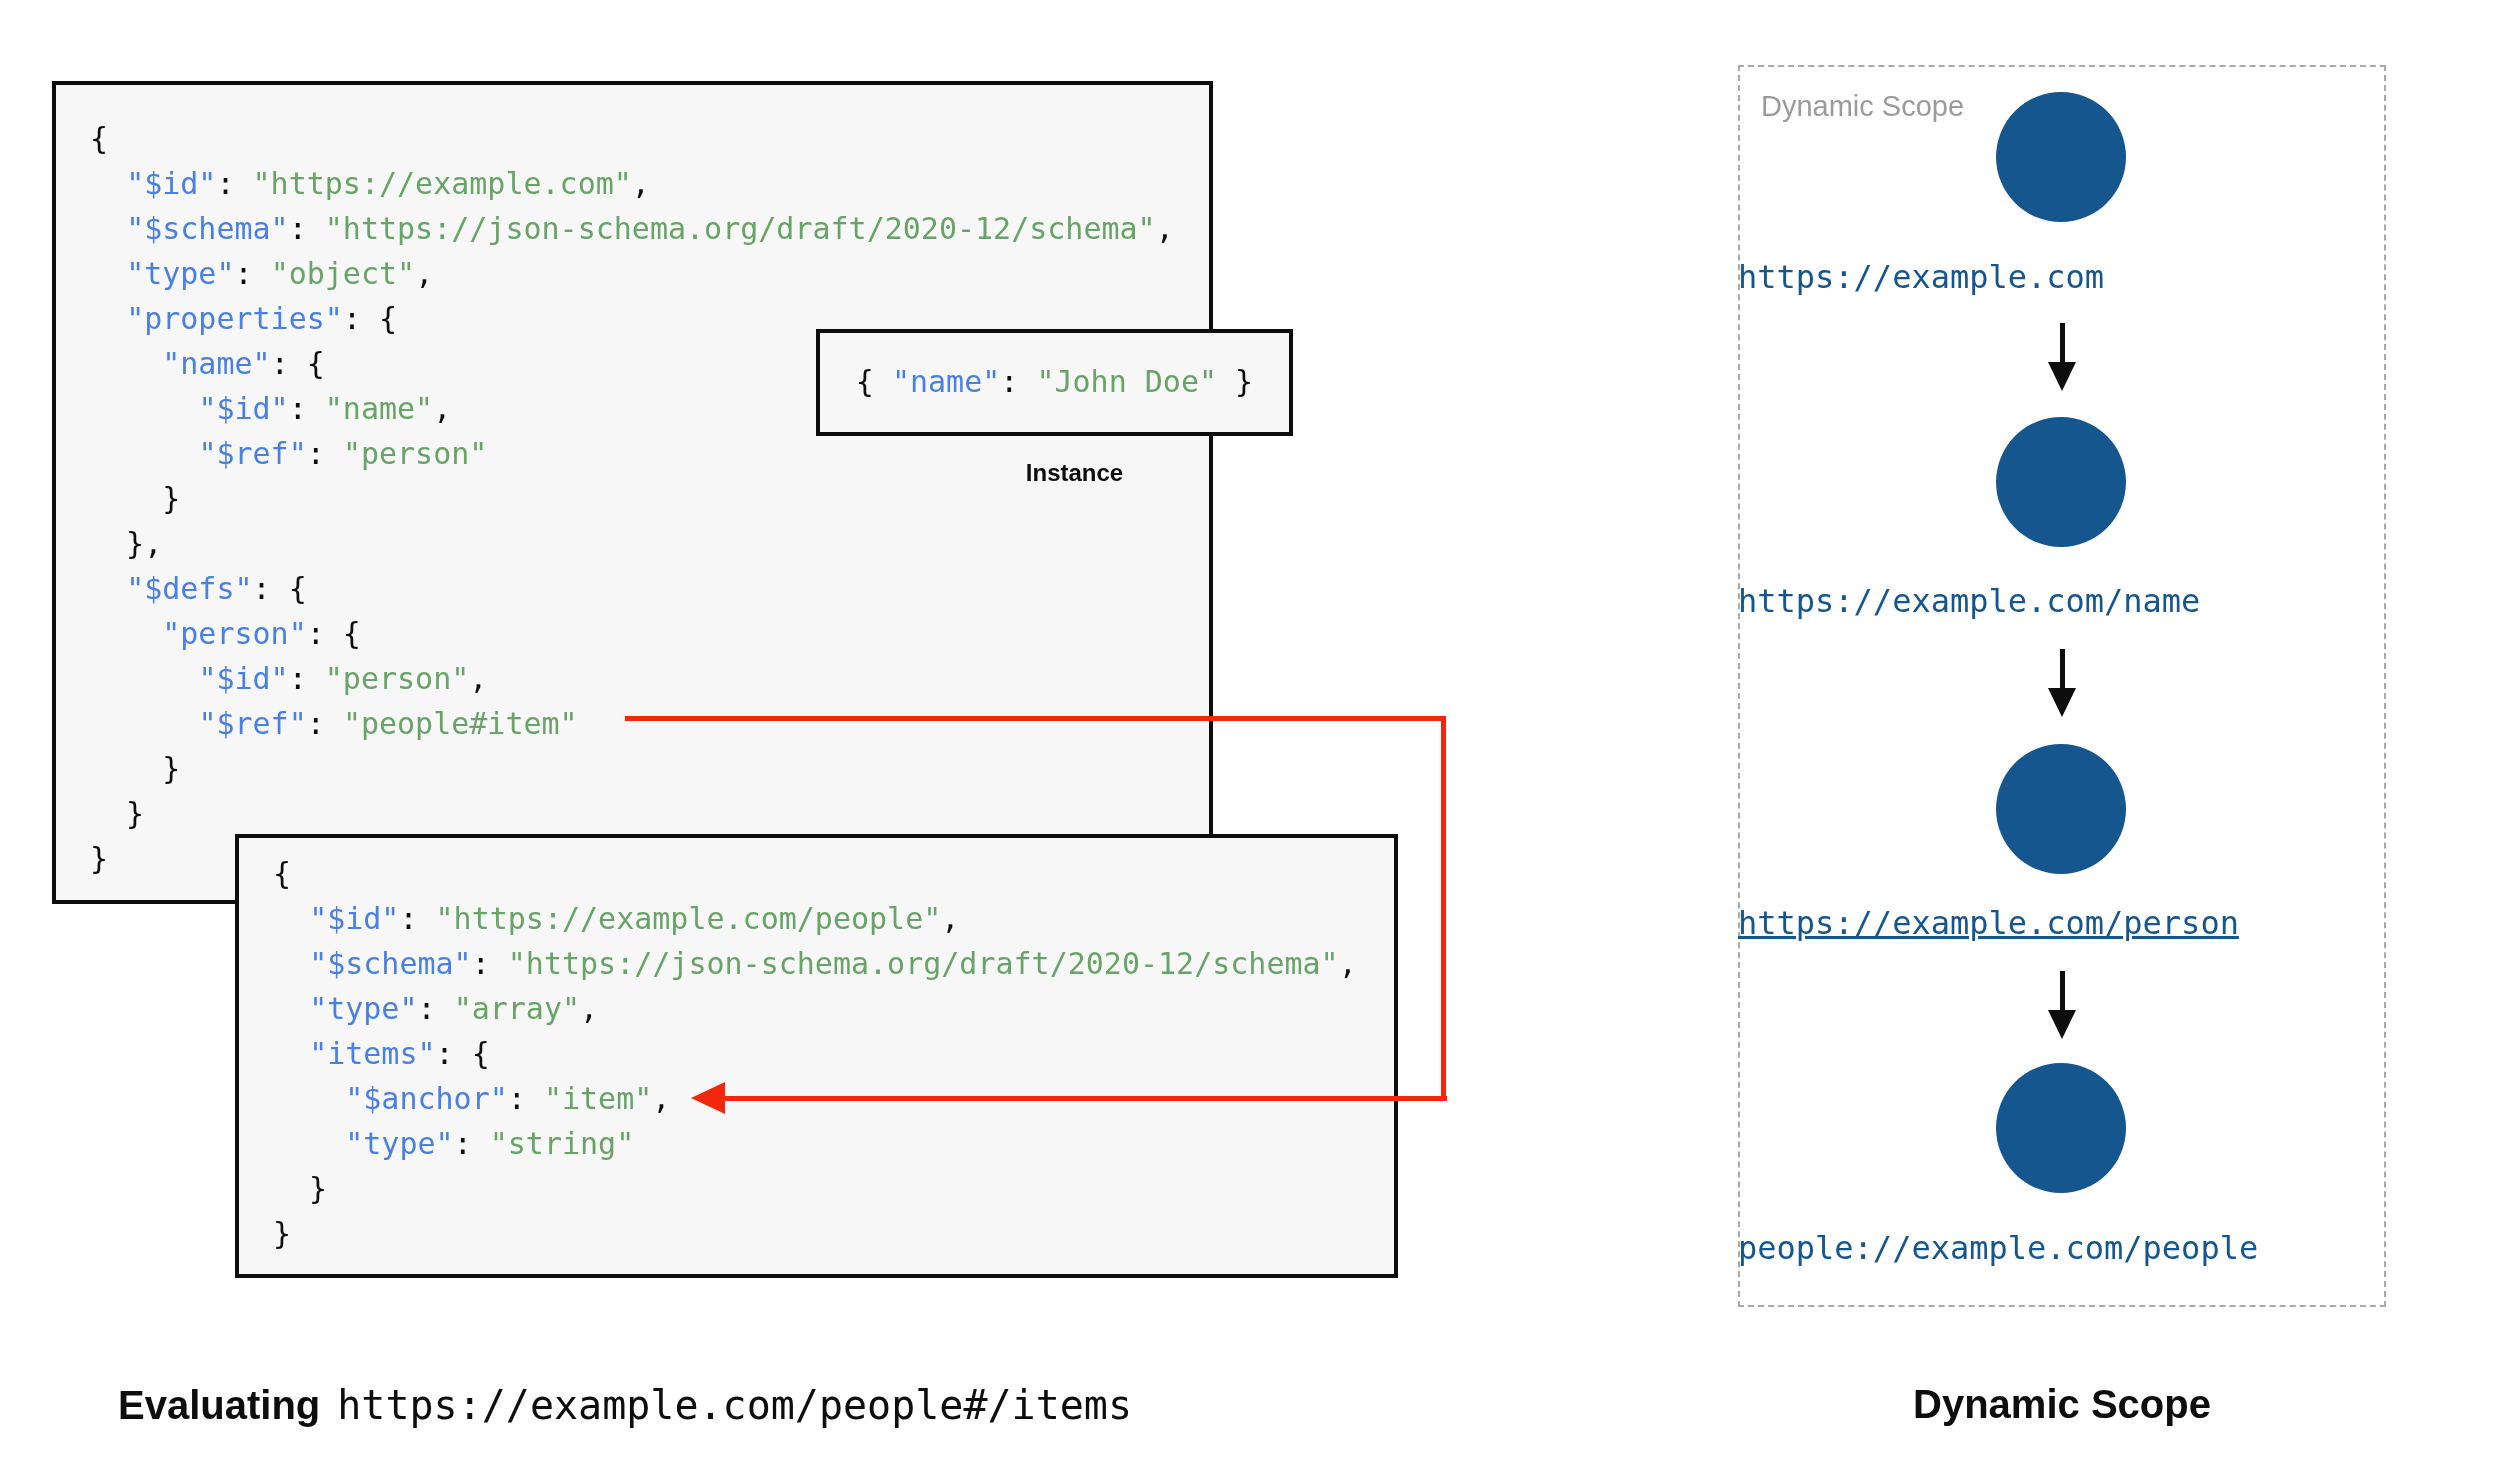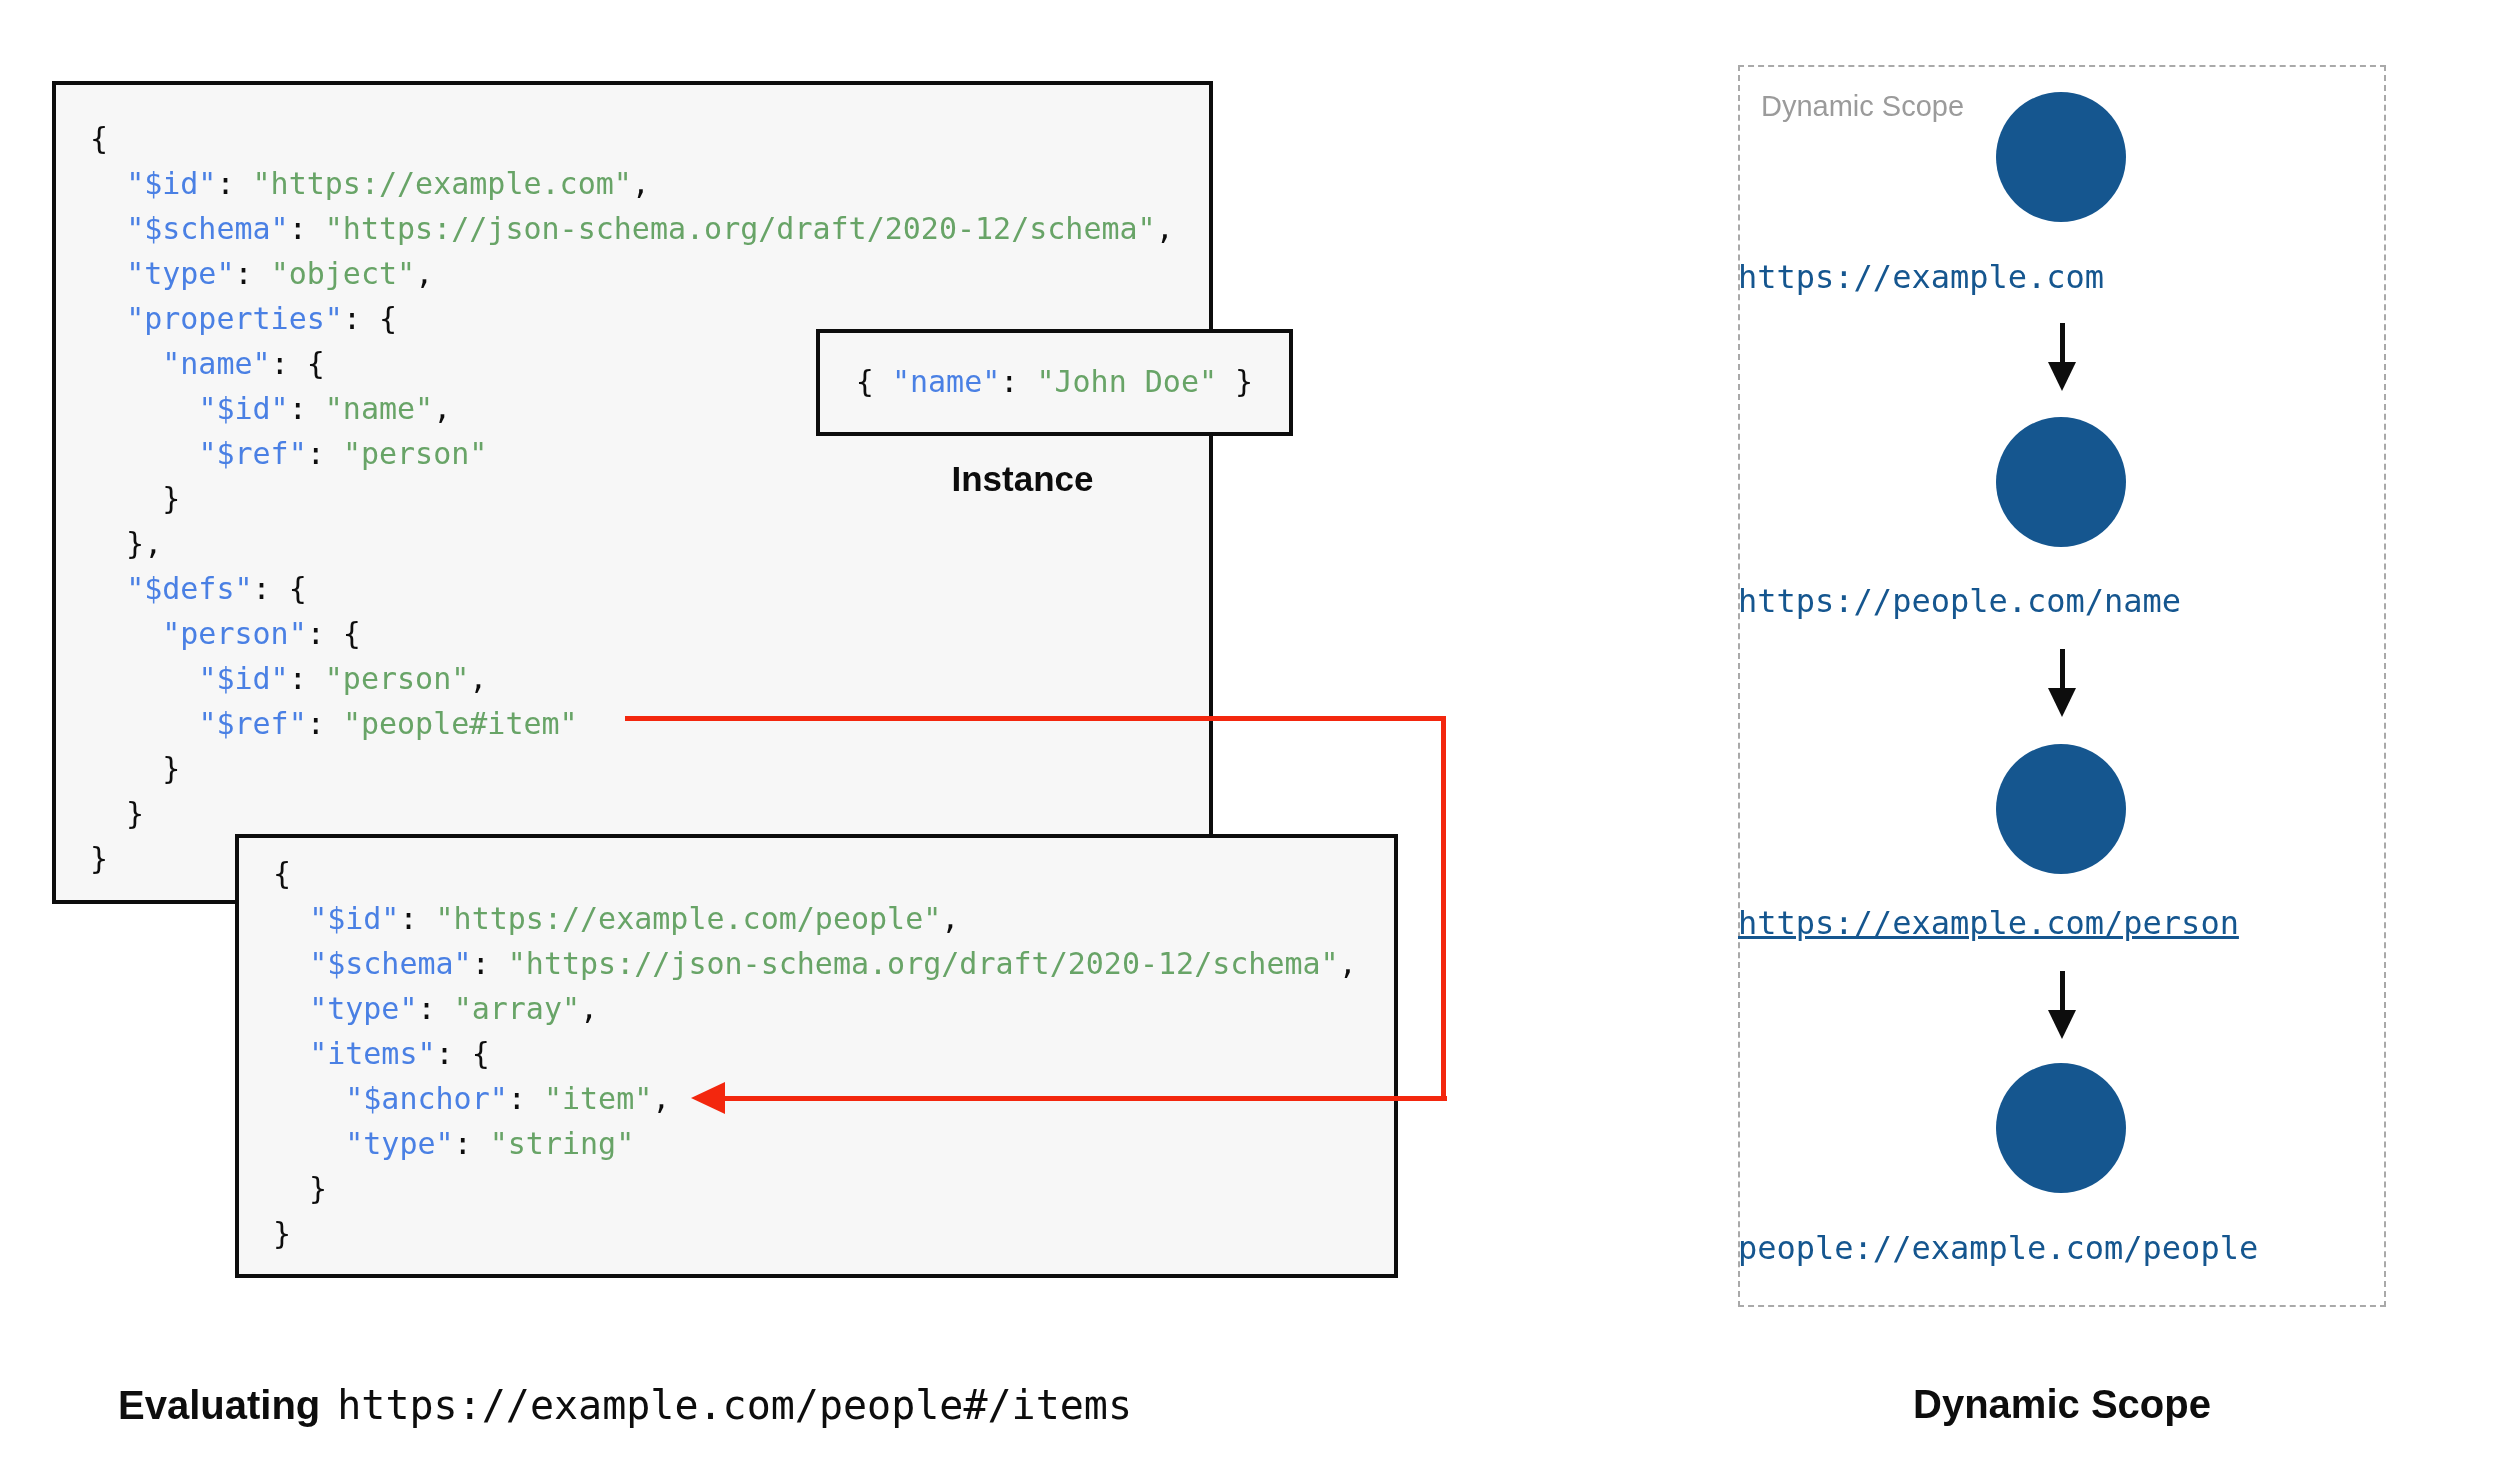--- a/index.html
+++ b/index.html
@@ -37,22 +37,22 @@
   .tok-s{color:var(--str-green);}
 
   
   #schema-box-main{left:52px;top:81px;width:1161px;height:823px;z-index:1;}
   #schema-box-main pre{padding:31px 0 0 34px;}
 
   
   #instance-box{left:816px;top:329px;width:477px;height:107px;z-index:3;}
   #instance-box .code-line{height:98px;line-height:98px;text-align:center;}
   #instance-label{
-    left:784px;top:459px;width:477px;text-align:center;
-    font-size:35px;font-weight:bold;color:var(--ink);z-index:3;
+    left:836px;top:459px;width:477px;text-align:center;
+    font-size:24px;font-weight:bold;color:var(--ink);z-index:3;
   }
 
   
   #schema-box-people{left:235px;top:834px;width:1163px;height:444px;z-index:4;}
   #schema-box-people pre{padding:13.4px 0 0 34px;}
 
   
   .red-seg{background:var(--red);z-index:6;}
   #ref-arrow-top{left:625px;top:716px;width:821px;height:5.3px;}
   #ref-arrow-right{left:1441px;top:716px;width:5.3px;height:385px;}
@@ -134,21 +134,21 @@
 
 <div id="scope-panel" class="abs"></div>
 <div id="scope-panel-label" class="abs">Dynamic Scope</div>
 
 <div id="scope-circle-0" class="abs scope-circle"></div>
 <div id="scope-url-0" class="abs scope-url">https://example.com</div>
 <div id="scope-arrow-stem-0" class="abs scope-arrow-stem"></div>
 <div id="scope-arrow-head-0" class="abs scope-arrow-head"></div>
 
 <div id="scope-circle-1" class="abs scope-circle"></div>
-<div id="scope-url-1" class="abs scope-url">https://people.com/name</div>
+<div id="scope-url-1" class="abs scope-url">https://example.com/name</div>
 <div id="scope-arrow-stem-1" class="abs scope-arrow-stem"></div>
 <div id="scope-arrow-head-1" class="abs scope-arrow-head"></div>
 
 <div id="scope-circle-2" class="abs scope-circle"></div>
 <div id="scope-url-2" class="abs scope-url">https://example.com/person</div>
 <div id="scope-arrow-stem-2" class="abs scope-arrow-stem"></div>
 <div id="scope-arrow-head-2" class="abs scope-arrow-head"></div>
 
 <div id="scope-circle-3" class="abs scope-circle"></div>
 <div id="scope-url-3" class="abs scope-url">people://example.com/people</div>

